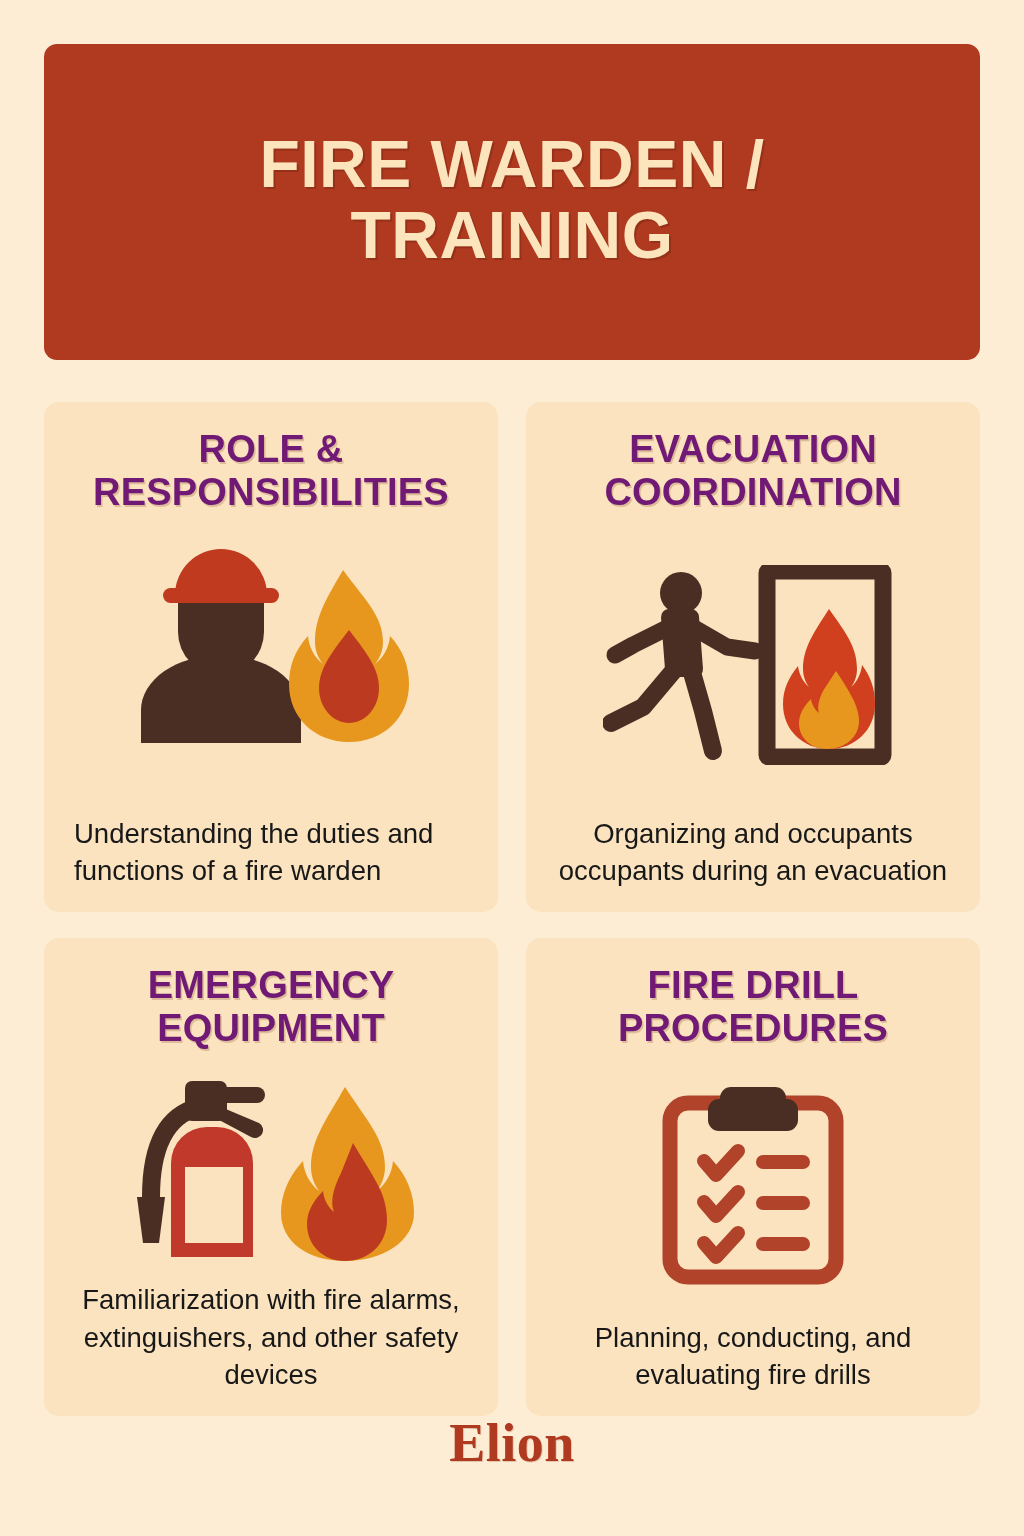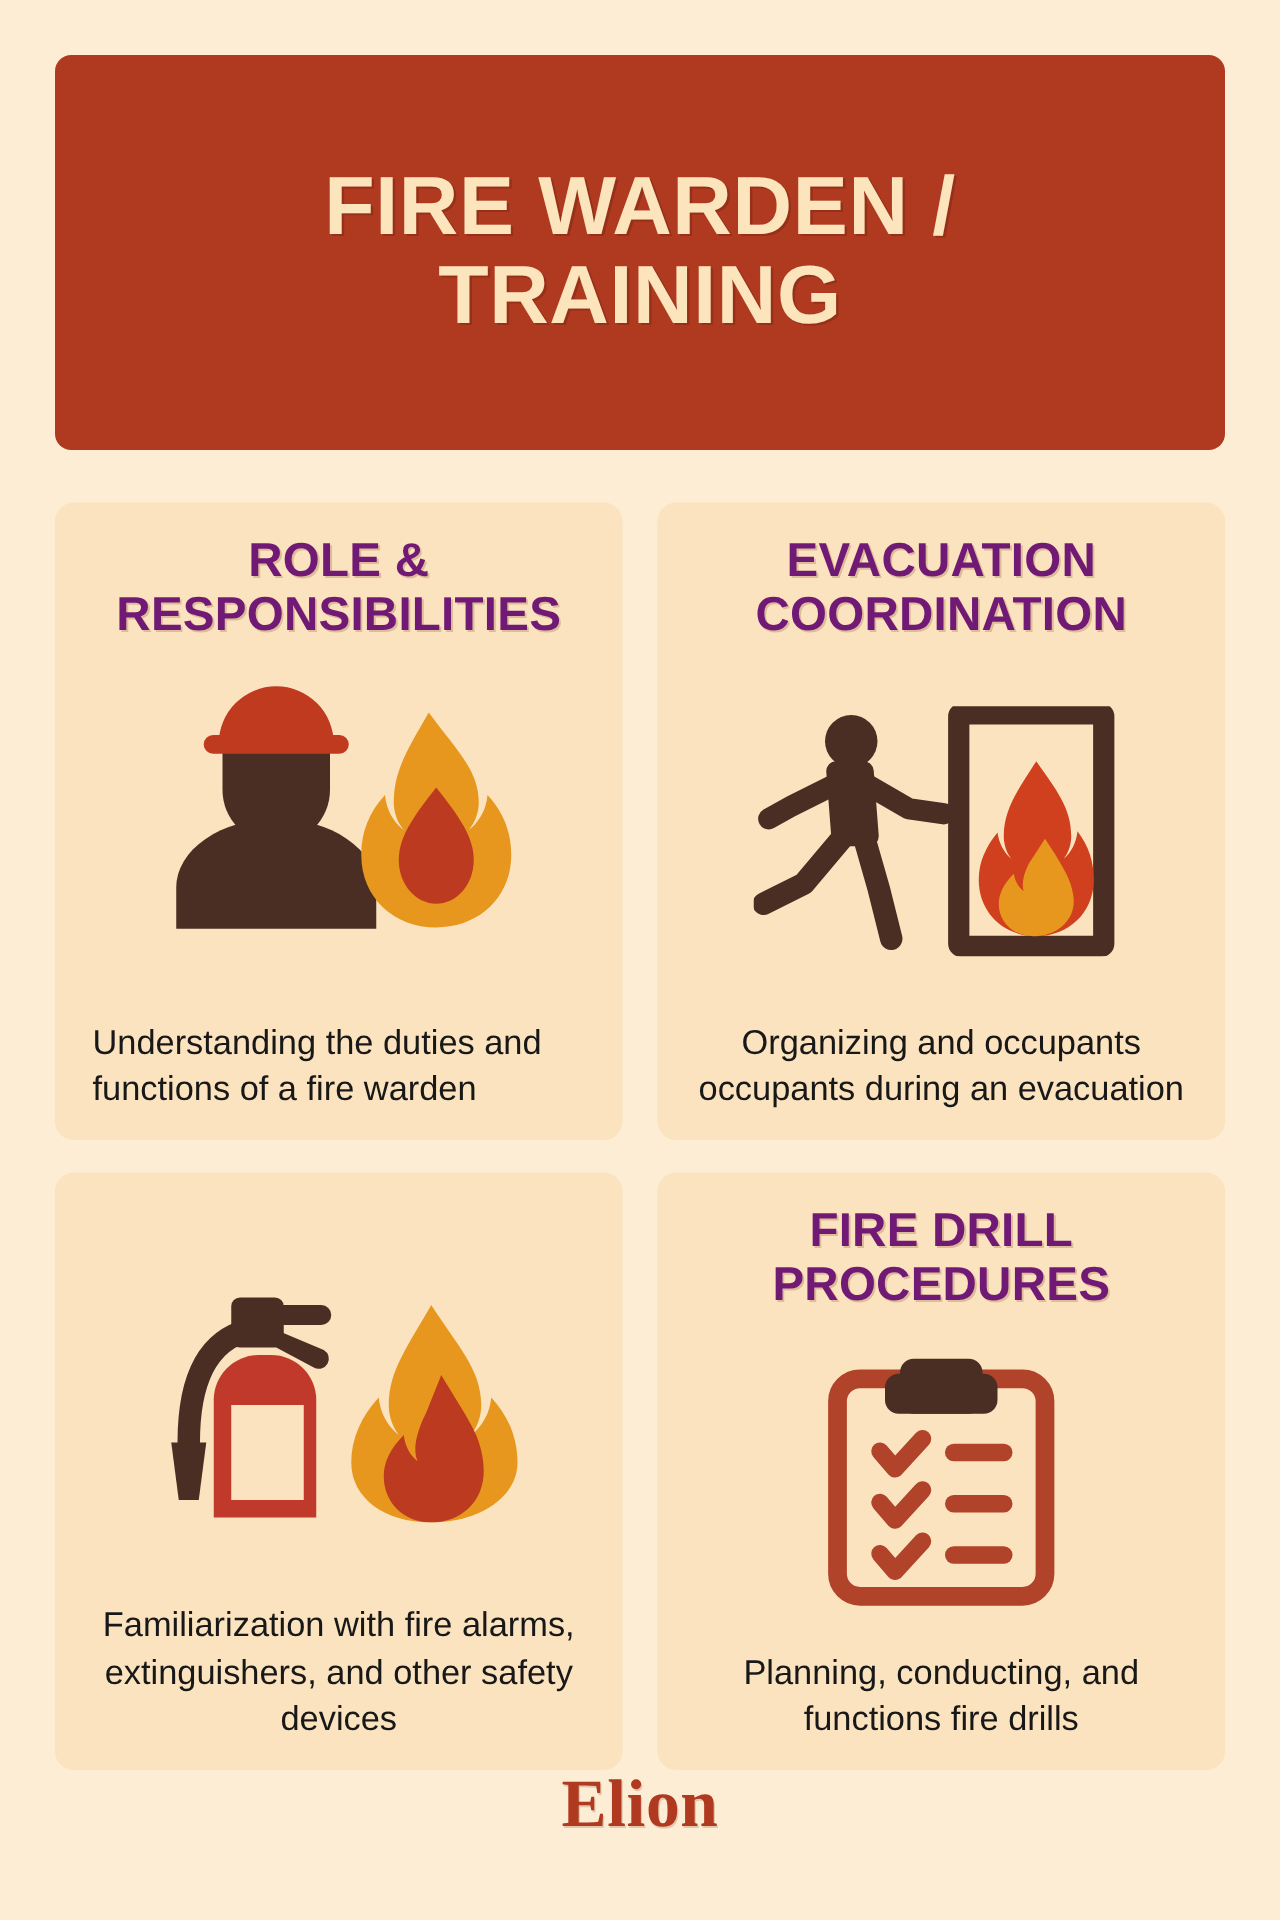--- a/index.html
+++ b/index.html
@@ -201,20 +201,21 @@
                    C208 184 196 173 196 158
                    C196 150 200 142 208 134
                    C209 140 212 145 216 148
                    C214 142 216 134 220 126 Z" fill="#E8971E"></path>
         </svg>
       </div>
       <div class="card-desc">Organizing and occupants occupants during an evacuation</div>
     </div>
 
     <div class="card">
+      <div class="card-title">EMERGENCY EQUIPMENT</div>
       <div class="card-icon">
         <svg width="300" height="190" viewBox="0 0 300 190" aria-hidden="true">
 
           <path d="M30 126 C30 74 46 44 78 36" fill="none" stroke="#4A2E23" stroke-width="18" stroke-linecap="round"></path>
 
           <path d="M16 126 h28 l-6 46 h-16 z" fill="#4A2E23"></path>
 
           <rect x="64" y="10" width="42" height="40" rx="7" fill="#4A2E23"></rect>
           <path d="M100 16 h36 a8 8 0 0 1 0 16 h-36 z" fill="#4A2E23"></path>
           <path d="M100 36 L138 52 a8 8 0 0 1 -8 14 L100 50 z" fill="#4A2E23"></path>
@@ -261,21 +262,21 @@
           <path d="M46 76 L58 90 L80 66" fill="none" stroke="#B0432A" stroke-width="14" stroke-linecap="round" stroke-linejoin="round"></path>
           <rect x="98" y="70" width="54" height="14" rx="7" fill="#B0432A"></rect>
 
           <path d="M46 117 L58 131 L80 107" fill="none" stroke="#B0432A" stroke-width="14" stroke-linecap="round" stroke-linejoin="round"></path>
           <rect x="98" y="111" width="54" height="14" rx="7" fill="#B0432A"></rect>
 
           <path d="M46 158 L58 172 L80 148" fill="none" stroke="#B0432A" stroke-width="14" stroke-linecap="round" stroke-linejoin="round"></path>
           <rect x="98" y="152" width="54" height="14" rx="7" fill="#B0432A"></rect>
         </svg>
       </div>
-      <div class="card-desc">Planning, conducting, and functions fire drills</div>
+      <div class="card-desc">Planning, conducting, and evaluating fire drills</div>
     </div>
 
   </div>
 
   <div class="footer">
     <div class="brand">Elion</div>
   </div>
 
 </div>
 

